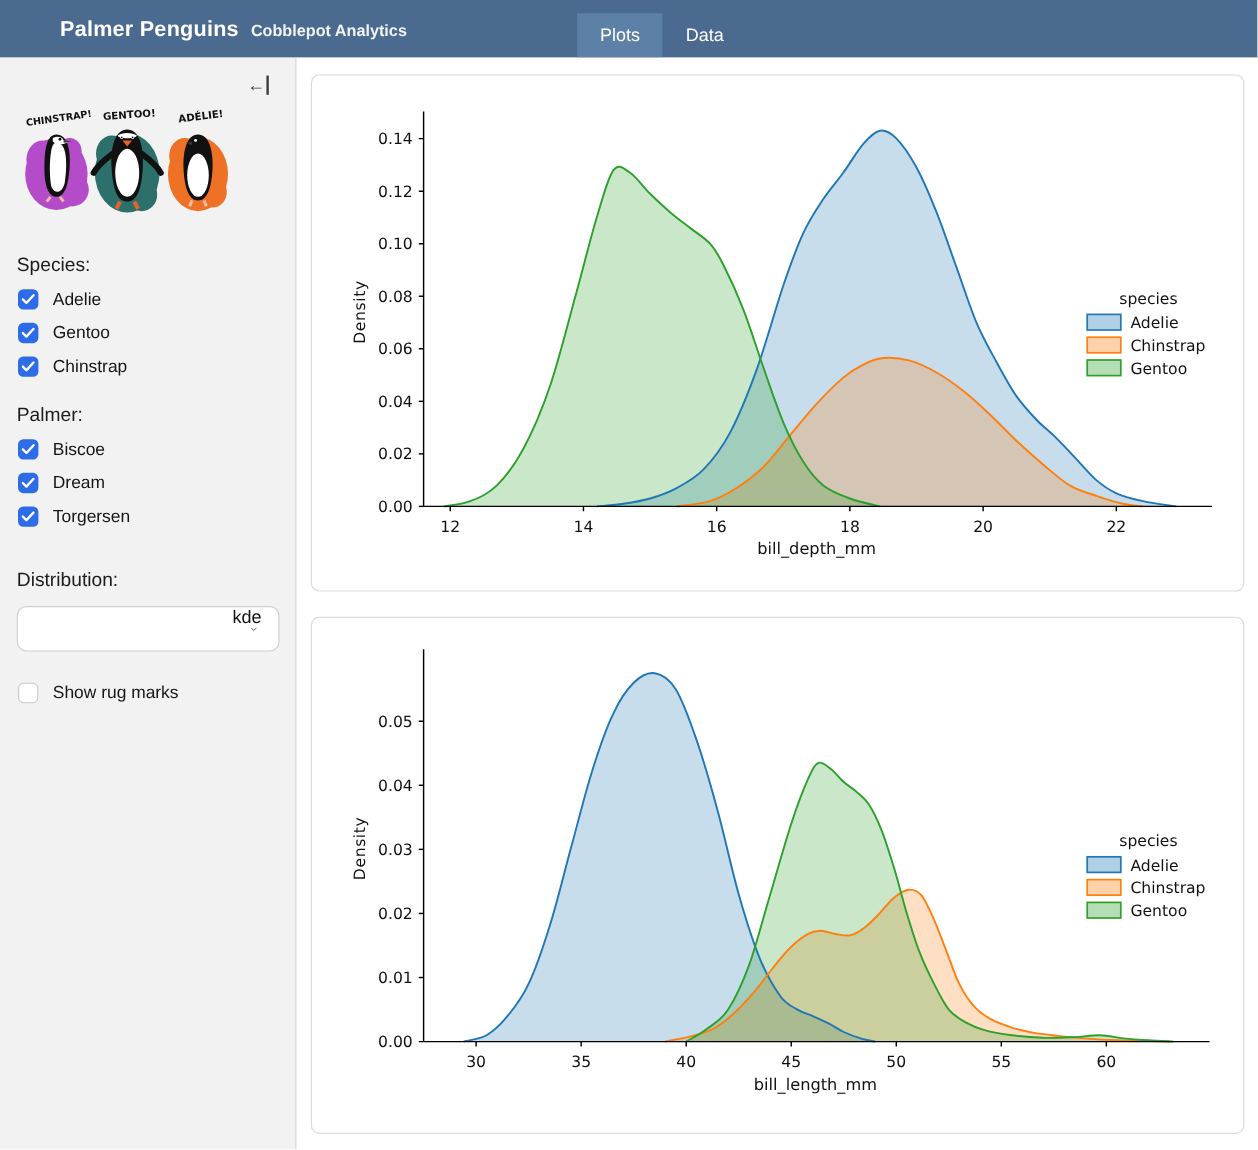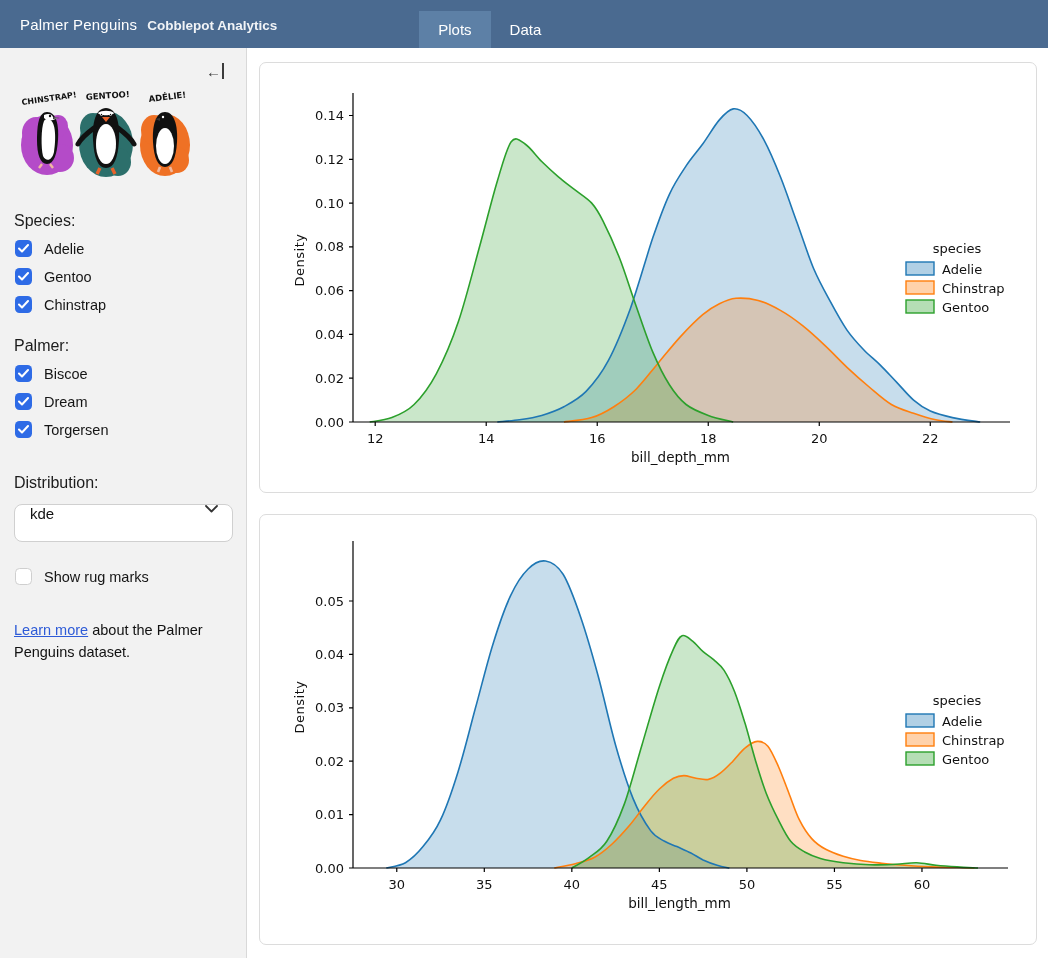--- a/index.html
+++ b/index.html
@@ -1,21 +1,21 @@
 <!DOCTYPE html>
 <html><head>
 <meta charset="utf-8">
 <style>
   * { box-sizing: border-box; margin: 0; padding: 0; }
   html,body { width:1048px; height:958px; font-family:"Liberation Sans", sans-serif; background:#fff; overflow:hidden; }
 
   
   .navbar { height:48px; background:#4a6a90; display:flex; align-items:stretch; color:#fff; }
   .brand { display:flex; align-items:baseline; padding:0 0 0 20px; align-self:center; }
-  .brand-title { font-size:15px; font-weight:400; letter-spacing:.2px; }
+  .brand-title { font-size:18px; font-weight:700; letter-spacing:.2px;margin-left:30px; }
   .brand-sub { font-size:13.5px; font-weight:700; color:rgba(255,255,255,.92); margin-left:10px; }
   .nav-tabs { display:flex; margin-left:142px; }
   .nav-tab { display:flex; align-items:center; padding:0 19px; font-size:15px; cursor:pointer;margin-top:11px; }
   .nav-tab.active { background:#5d80a6; }
 
   
   .app-body { display:flex; height:910px; }
   .sidebar { width:247px; background:#f2f2f2; border-right:1px solid #d9d9d9; position:relative; padding:0 14px; }
   .main { flex:1; background:#fff; padding:14px 0 0 12px; }
 
@@ -28,21 +28,21 @@
 
   .side-section-label { font-size:16px; color:#1c1c1c; margin-top:24px; margin-bottom:10px; }
   .check-row { display:flex; align-items:center; margin:0 0 11px 1px; cursor:pointer; }
   .cb { width:17px; height:17px; border-radius:4.5px; flex:0 0 17px; display:flex; align-items:center; justify-content:center; }
   .cb.checked { background:#2e6be6; }
   .cb.unchecked { background:#fff; border:1px solid #cfcfcf; }
   .cb svg { display:block; }
   .cb-label { font-size:14.5px; color:#151515; margin-left:12px; }
 
   .select-box { margin-top:12px; width:219px; height:38px; background:#fff; border:1px solid #d0d0d0; border-radius:8px;
-                display:flex; align-items:flex-start; justify-content:space-between; padding:0 14px 4px 15px; cursor:pointer; }
+                display:flex; align-items:flex-end; justify-content:space-between; padding:0 14px 16px 15px; cursor:pointer;flex-direction:column; }
   .select-value { font-size:15px; color:#111; }
 
   .rug-row { margin-top:26px; }
   .side-footer { margin-top:34px; font-size:14.5px; color:#111; width:216px; line-height:1.55; }
   .side-footer a { color:#2e5bd7; text-decoration:underline; cursor:pointer; }
 
   
   .card { width:778px; height:431px; background:#fff; border:1px solid #dcdcdc; border-radius:7px; overflow:hidden; }
   .card + .card { margin-top:21px; }
   .chart-svg { display:block; }
@@ -183,21 +183,20 @@
         </svg>
     </div>
 
     
     <label class="check-row rug-row">
       <span class="cb unchecked"></span>
       <span class="cb-label">Show rug marks</span>
     </label>
 
     
-    <p class="side-footer"><a>Learn more</a><span> about the Palmer Penguins dataset.</span></p>
   </div>
 
   <div class="main">
     <div class="card">
       <svg class="chart-svg" width="776" height="429" viewBox="0 0 776 429">
           <path d="M237.3,359.0C241.0,358.6 252.1,357.9 259.5,356.8C266.9,355.7 274.3,354.6 281.7,352.4C289.1,350.2 296.5,347.7 303.9,343.7C311.3,339.7 318.7,336.0 326.1,328.4C333.5,320.7 340.9,311.6 348.3,297.7C355.7,283.8 363.1,265.6 370.5,245.2C377.9,224.7 386.3,194.1 392.7,175.1C399.2,156.1 403.8,143.4 409.4,131.3C414.9,119.3 420.5,111.3 426.1,102.9C431.6,94.5 437.2,88.6 442.7,81.0C448.3,73.3 454.3,62.7 459.4,56.9C464.4,51.1 468.6,46.7 473.2,45.9C477.9,45.2 482.0,47.4 487.1,52.5C492.2,57.6 498.2,66.4 503.8,76.6C509.3,86.8 514.9,99.9 520.4,113.8C526.0,127.7 531.5,144.5 537.1,159.8C542.6,175.1 548.2,192.6 553.7,205.8C559.3,218.9 564.8,228.4 570.4,238.6C575.9,248.8 581.5,259.0 587.0,267.1C592.6,275.1 598.1,280.9 603.7,286.8C609.2,292.6 614.8,296.6 620.3,302.1C625.9,307.6 631.4,313.8 637.0,319.6C642.5,325.4 648.1,332.4 653.6,337.1C659.2,341.9 663.8,345.1 670.3,348.1C676.8,351.0 684.2,352.8 692.5,354.6C700.8,356.4 715.6,358.3 720.2,359.0L720.2,359.0L237.3,359.0Z" fill="#1f77b4" fill-opacity="0.25" stroke="none"></path>
           <path d="M303.9,359.0C308.6,358.3 323.4,357.2 331.7,354.6C340.0,352.1 346.5,348.4 353.9,343.7C361.3,338.9 368.7,333.5 376.1,326.2C383.5,318.9 390.9,308.6 398.3,299.9C405.7,291.1 413.1,281.6 420.5,273.6C427.9,265.6 436.2,257.2 442.7,251.7C449.2,246.3 453.8,243.5 459.4,240.8C464.9,238.0 469.5,235.9 476.0,235.3C482.5,234.8 490.8,235.5 498.2,237.5C505.6,239.5 513.0,243.2 520.4,247.4C527.8,251.5 535.2,256.8 542.6,262.7C550.0,268.5 557.4,275.4 564.8,282.4C572.2,289.3 579.6,297.3 587.0,304.3C594.4,311.2 601.8,317.8 609.2,324.0C616.6,330.2 624.0,337.1 631.4,341.5C638.8,345.9 646.2,347.7 653.6,350.2C661.0,352.8 669.4,355.4 675.8,356.8C682.3,358.3 689.7,358.6 692.5,359.0L692.5,359.0L303.9,359.0Z" fill="#ff7f0e" fill-opacity="0.25" stroke="none"></path>
           <path d="M109.7,359.0C113.4,358.3 124.5,357.5 131.9,354.6C139.3,351.7 146.7,348.8 154.1,341.5C161.5,334.2 168.9,324.7 176.3,310.8C183.7,297.0 191.1,280.2 198.5,258.3C205.9,236.4 214.2,202.8 220.7,179.5C227.1,156.1 232.2,135.0 237.3,118.2C242.4,101.4 246.6,85.0 251.2,78.8C255.8,72.6 260.0,77.7 265.1,81.0C270.2,84.3 276.2,93.0 281.7,98.5C287.3,104.0 292.8,109.1 298.4,113.8C303.9,118.6 309.5,122.6 315.0,126.9C320.6,131.3 327.1,135.0 331.7,140.1C336.3,145.2 338.2,148.5 342.8,157.6C347.4,166.7 353.9,180.6 359.4,194.8C365.0,209.0 370.5,227.3 376.1,243.0C381.6,258.7 387.2,275.8 392.7,288.9C398.3,302.1 403.8,313.0 409.4,321.8C414.9,330.5 419.6,336.4 426.1,341.5C432.5,346.6 440.4,349.5 448.3,352.4C456.1,355.4 469.1,357.9 473.2,359.0L473.2,359.0L109.7,359.0Z" fill="#2ca02c" fill-opacity="0.25" stroke="none"></path>
           <path d="M237.3,359.0C241.0,358.6 252.1,357.9 259.5,356.8C266.9,355.7 274.3,354.6 281.7,352.4C289.1,350.2 296.5,347.7 303.9,343.7C311.3,339.7 318.7,336.0 326.1,328.4C333.5,320.7 340.9,311.6 348.3,297.7C355.7,283.8 363.1,265.6 370.5,245.2C377.9,224.7 386.3,194.1 392.7,175.1C399.2,156.1 403.8,143.4 409.4,131.3C414.9,119.3 420.5,111.3 426.1,102.9C431.6,94.5 437.2,88.6 442.7,81.0C448.3,73.3 454.3,62.7 459.4,56.9C464.4,51.1 468.6,46.7 473.2,45.9C477.9,45.2 482.0,47.4 487.1,52.5C492.2,57.6 498.2,66.4 503.8,76.6C509.3,86.8 514.9,99.9 520.4,113.8C526.0,127.7 531.5,144.5 537.1,159.8C542.6,175.1 548.2,192.6 553.7,205.8C559.3,218.9 564.8,228.4 570.4,238.6C575.9,248.8 581.5,259.0 587.0,267.1C592.6,275.1 598.1,280.9 603.7,286.8C609.2,292.6 614.8,296.6 620.3,302.1C625.9,307.6 631.4,313.8 637.0,319.6C642.5,325.4 648.1,332.4 653.6,337.1C659.2,341.9 663.8,345.1 670.3,348.1C676.8,351.0 684.2,352.8 692.5,354.6C700.8,356.4 715.6,358.3 720.2,359.0" fill="none" stroke="#1f77b4" stroke-width="1.6"></path>
           <path d="M303.9,359.0C308.6,358.3 323.4,357.2 331.7,354.6C340.0,352.1 346.5,348.4 353.9,343.7C361.3,338.9 368.7,333.5 376.1,326.2C383.5,318.9 390.9,308.6 398.3,299.9C405.7,291.1 413.1,281.6 420.5,273.6C427.9,265.6 436.2,257.2 442.7,251.7C449.2,246.3 453.8,243.5 459.4,240.8C464.9,238.0 469.5,235.9 476.0,235.3C482.5,234.8 490.8,235.5 498.2,237.5C505.6,239.5 513.0,243.2 520.4,247.4C527.8,251.5 535.2,256.8 542.6,262.7C550.0,268.5 557.4,275.4 564.8,282.4C572.2,289.3 579.6,297.3 587.0,304.3C594.4,311.2 601.8,317.8 609.2,324.0C616.6,330.2 624.0,337.1 631.4,341.5C638.8,345.9 646.2,347.7 653.6,350.2C661.0,352.8 669.4,355.4 675.8,356.8C682.3,358.3 689.7,358.6 692.5,359.0" fill="none" stroke="#ff7f0e" stroke-width="1.6"></path>

